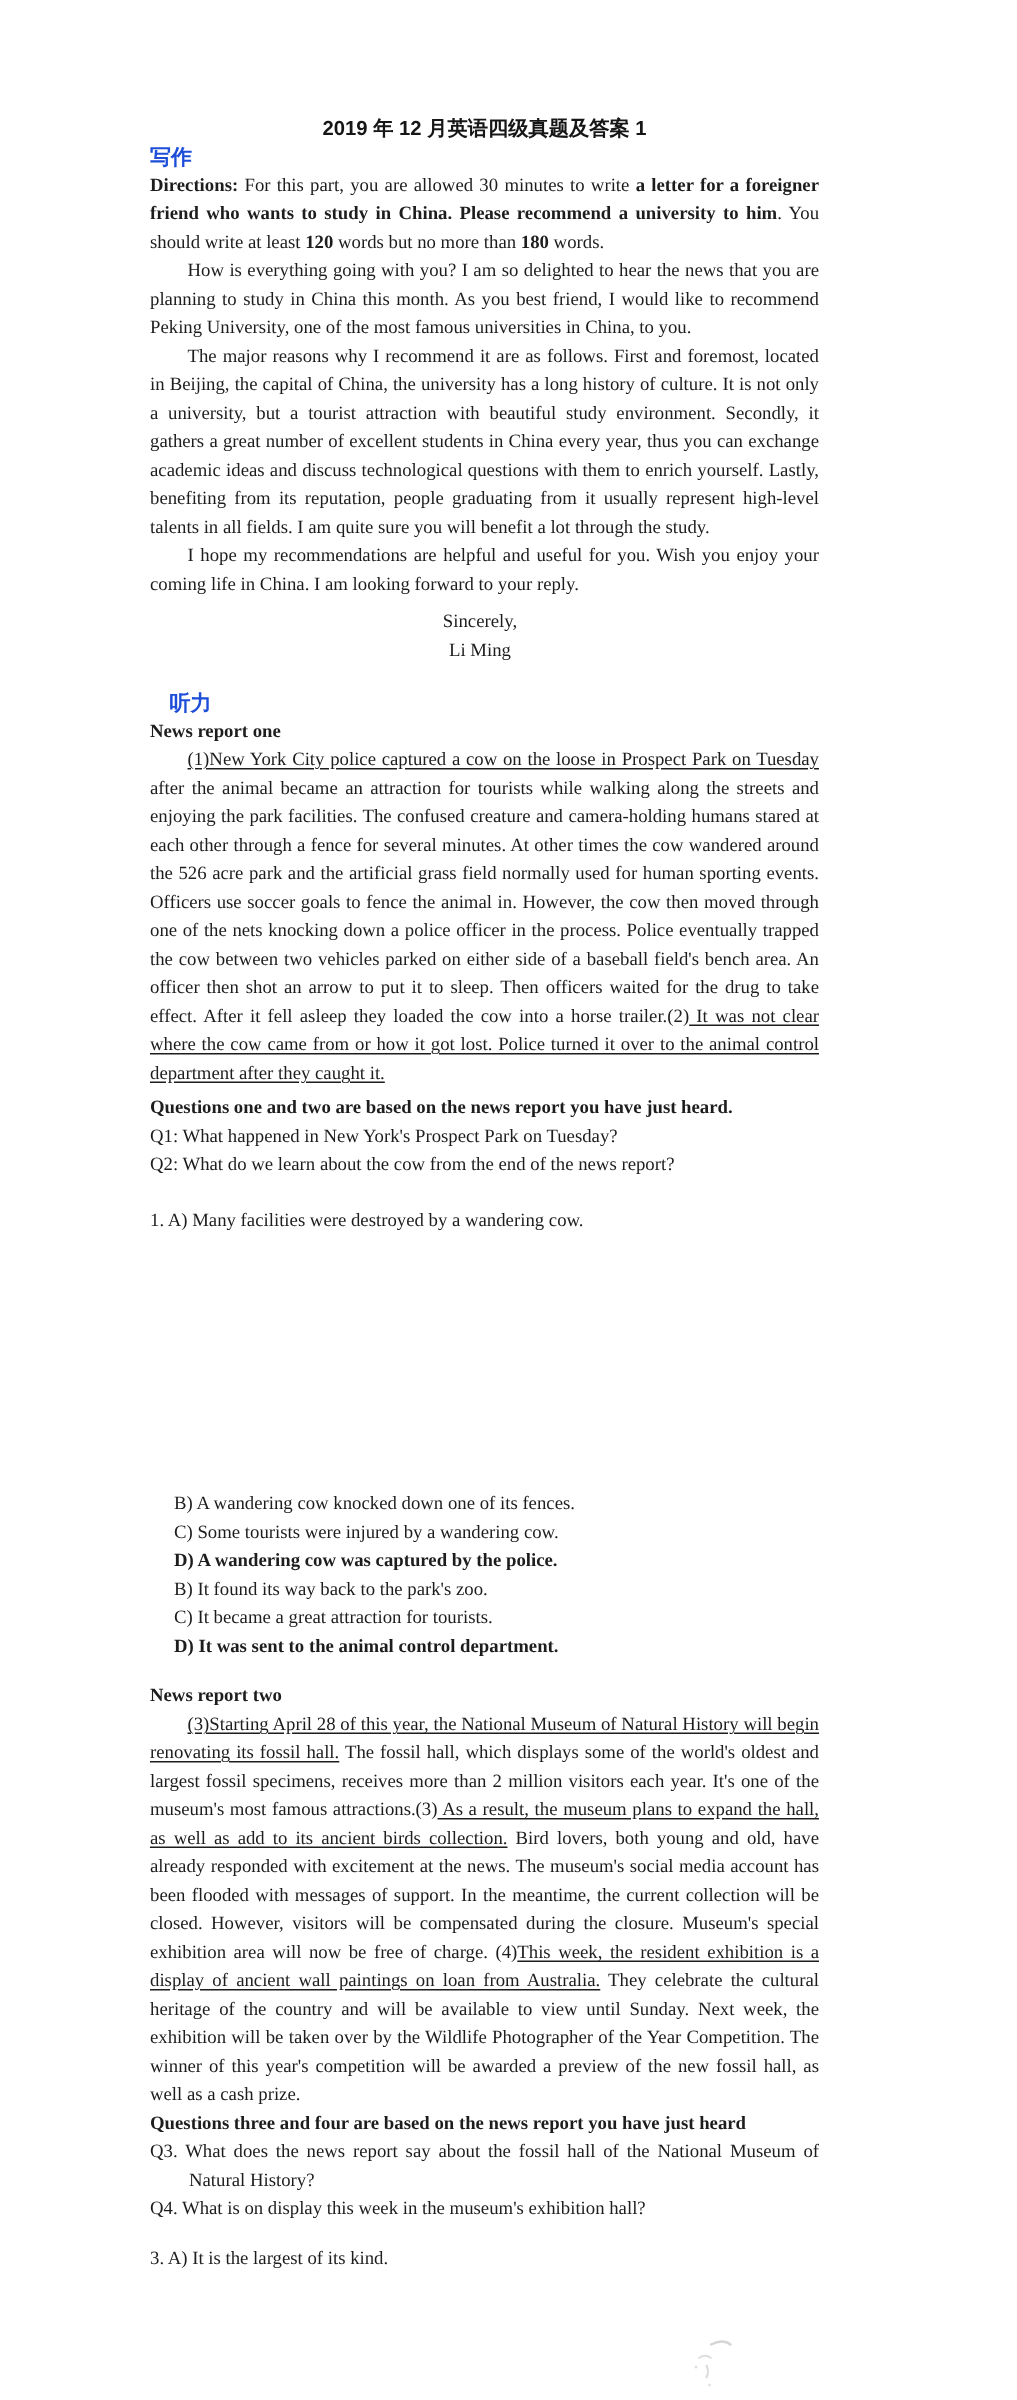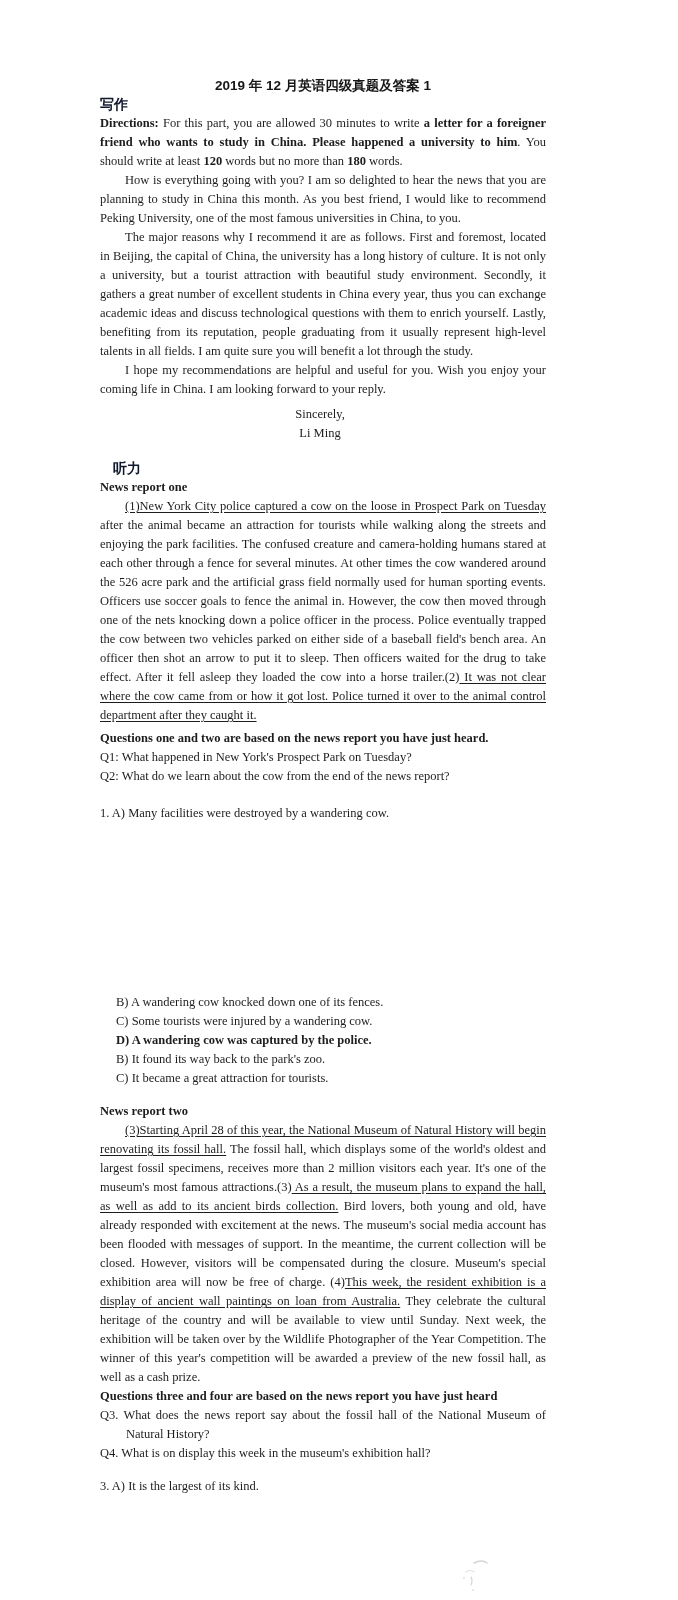--- a/index.html
+++ b/index.html
@@ -15,21 +15,21 @@
     font-size:12.5px;line-height:19px;
   }
   .doc-title{
     text-align:center;font-weight:bold;font-size:13.5px;
     font-family:"Liberation Sans","DejaVu Sans",sans-serif;
     color:#161616;
   }
   .cn-heading{
     font-weight:bold;font-size:14px;
     font-family:"Liberation Sans","DejaVu Sans",sans-serif;
-    color:#0f172a;
+    color:#1d4ed8;
   }
   .para{text-align:justify;}
   .ind{text-indent:25px;}
   .b{font-weight:bold;}
   .u{text-decoration:underline;text-underline-offset:2px;}
   .bold-line{font-weight:bold;}
   .closing{text-align:center;padding-right:6px;}
   .opt{padding-left:16px;font-family:Liberation Serif, serif;}
   .opt.first{padding-left:0;}
   .hang{padding-left:26px;text-indent:-26px;text-align:justify;}
@@ -45,21 +45,21 @@
 </head>
 <body>
 
 <div class="page">
   <div class="content">
 
     <div class="doc-title">2019 年 12 月英语四级真题及答案 1</div>
 
     <div class="cn-heading">写作</div>
 
-    <div class="para"><span class="b">Directions:</span><span> For this part, you are allowed 30 minutes to write </span><span class="b">a letter for a foreigner friend who wants to study in China. Please happened a university to him</span><span>. You should write at least </span><span class="b">120</span><span> words but no more than </span><span class="b">180</span><span> words.</span></div>
+    <div class="para"><span class="b">Directions:</span><span> For this part, you are allowed 30 minutes to write </span><span class="b">a letter for a foreigner friend who wants to study in China. Please recommend a university to him</span><span>. You should write at least </span><span class="b">120</span><span> words but no more than </span><span class="b">180</span><span> words.</span></div>
 
     <div class="para ind">How is everything going with you? I am so delighted to hear the news that you are planning to study in China this month. As you best friend, I would like to recommend Peking University, one of the most famous universities in China, to you.</div>
     <div class="para ind">The major reasons why I recommend it are as follows. First and foremost, located in Beijing, the capital of China, the university has a long history of culture. It is not only a university, but a tourist attraction with beautiful study environment. Secondly, it gathers a great number of excellent students in China every year, thus you can exchange academic ideas and discuss technological questions with them to enrich yourself. Lastly, benefiting from its reputation, people graduating from it usually represent high-level talents in all fields. I am quite sure you will benefit a lot through the study.</div>
     <div class="para ind">I hope my recommendations are helpful and useful for you. Wish you enjoy your coming life in China. I am looking forward to your reply.</div>
 
     <div class="closing mt6">
       <div>Sincerely,</div>
       <div>Li Ming</div>
     </div>
 
@@ -73,20 +73,21 @@
     <div>Q2: What do we learn about the cow from the end of the news report?</div>
 
     <div class="opt first mt18"><span>1. A) Many facilities were destroyed by a wandering cow.</span></div>
     <div class="gap-a"></div>
     <div class="opt"><span>B) A wandering cow knocked down one of its fences.</span></div>
     <div class="opt"><span>C) Some tourists were injured by a wandering cow.</span></div>
     <div class="opt"><span class="b">D) A wandering cow was captured by the police.</span></div>
 
     <div class="opt"><span>B) It found its way back to the park's zoo.</span></div>
     <div class="opt"><span>C) It became a great attraction for tourists.</span></div>
+    <div class="opt"><span class="b">D) It was sent to the animal control department.</span></div>
 
     <div class="bold-line mt14">News report two</div>
     <div class="para ind"><span class="u">(3)Starting April 28 of this year, the National Museum of Natural History will begin renovating its fossil hall.</span><span> The fossil hall, which displays some of the world's oldest and largest fossil specimens, receives more than 2 million visitors each year. It's one of the museum's most famous attractions.(3)</span><span class="u"> As a result, the museum plans to expand the hall, as well as add to its ancient birds collection.</span><span> Bird lovers, both young and old, have already responded with excitement at the news. The museum's social media account has been flooded with messages of support. In the meantime, the current collection will be closed. However, visitors will be compensated during the closure. Museum's special exhibition area will now be free of charge. (4)</span><span class="u">This week, the resident exhibition is a display of ancient wall paintings on loan from Australia.</span><span> They celebrate the cultural heritage of the country and will be available to view until Sunday. Next week, the exhibition will be taken over by the Wildlife Photographer of the Year Competition. The winner of this year's competition will be awarded a preview of the new fossil hall, as well as a cash prize.</span></div>
 
     <div class="bold-line">Questions three and four are based on the news report you have just heard</div>
     <div class="hang">Q3. What does the news report say about the fossil hall of the National Museum of Natural History?</div>
     <div>Q4. What is on display this week in the museum's exhibition hall?</div>
 
     <div class="opt first mt14"><span>3. A) It is the largest of its kind.</span></div>
 

